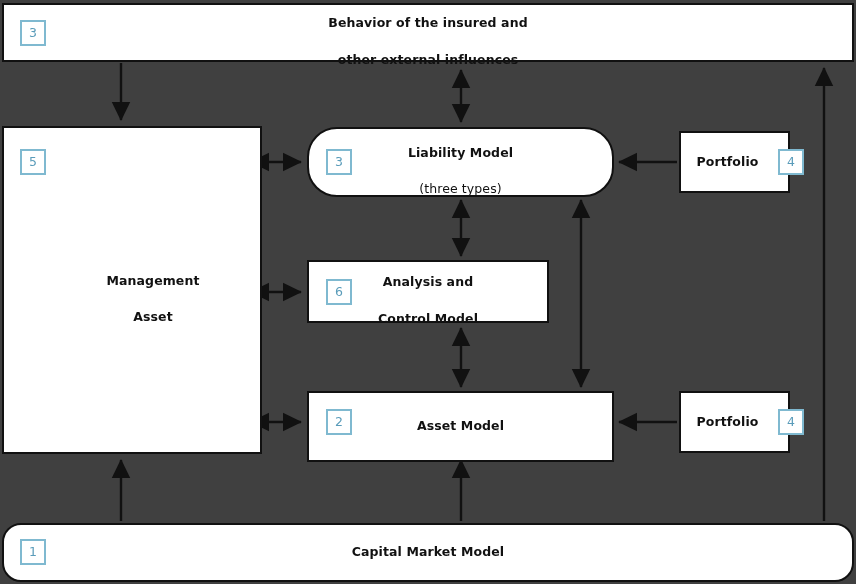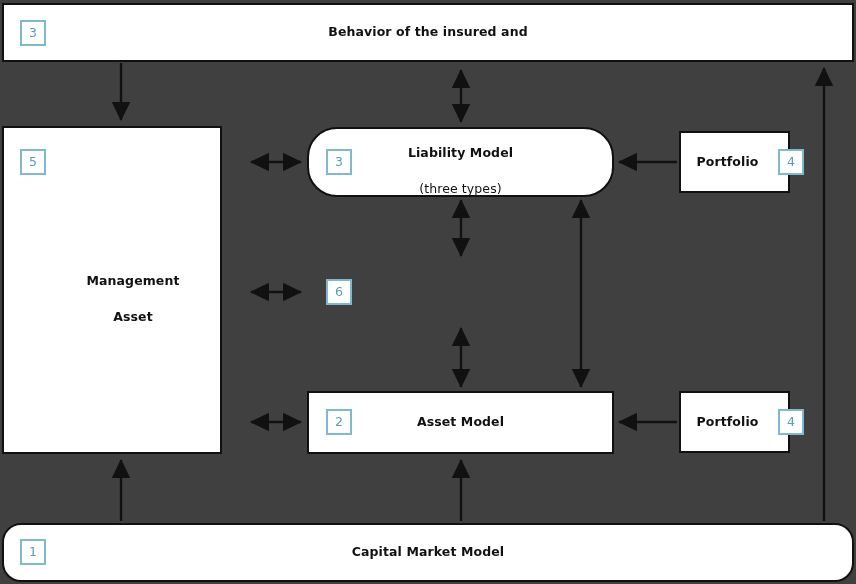--- a/index.html
+++ b/index.html
@@ -103,48 +103,55 @@
     <line x1="121" y1="521" x2="121" y2="460" stroke="#111111" stroke-width="2.4" marker-end="url(#ah)"></line>
 
     <line x1="461" y1="521" x2="461" y2="460" stroke="#111111" stroke-width="2.4" marker-end="url(#ah)"></line>
 
     <line x1="824" y1="521" x2="824" y2="68" stroke="#111111" stroke-width="2.4" marker-end="url(#ah)"></line>
   </svg>
 
   <div class="node" style="left:2px; top:3px; width:852px; height:59px;">
     <div class="node-label">
       <span>Behavior of the insured and</span><br>
+      <span>other external influences</span>
     </div>
   </div>
   <div class="badge" style="left:20px; top:20px;">3</div>
 
-  <div class="node" style="left:2px; top:126px; width:220px; height:328px;padding-left:42px;">
+  <div class="node" style="left:2px; top:126px; width:260px; height:328px;padding-left:42px;">
     <div class="node-label">
       <span>Management</span><br>
       <span>Asset</span>
     </div>
   </div>
   <div class="badge" style="left:20px; top:149px;">5</div>
 
   <div class="node" style="left:307px; top:127px; width:307px; height:70px;border-radius:30px;">
     <div class="node-label">
       <span>Liability Model</span><br>
       <span class="line2">(three types)</span>
     </div>
   </div>
   <div class="badge" style="left:326px; top:149px;">3</div>
 
   <div class="node" style="left:679px; top:131px; width:111px; height:62px;">
     <div class="node-label" style="margin-right:14px;">Portfolio</div>
   </div>
   <div class="badge" style="left:778px; top:149px;">4</div>
 
+  <div class="node" style="left:307px; top:260px; width:242px; height:63px;">
+    <div class="node-label">
+      <span>Analysis and</span><br>
+      <span>Control Model</span>
+    </div>
+  </div>
   <div class="badge" style="left:326px; top:279px;">6</div>
 
-  <div class="node" style="left:307px; top:391px; width:307px; height:63px;">
+  <div class="node" style="left:307px; top:391px; width:307px; height:71px;">
     <div class="node-label">Asset Model</div>
   </div>
   <div class="badge" style="left:326px; top:409px;">2</div>
 
   <div class="node" style="left:679px; top:391px; width:111px; height:62px;">
     <div class="node-label" style="margin-right:14px;">Portfolio</div>
   </div>
   <div class="badge" style="left:778px; top:409px;">4</div>
 
   <div class="node" style="left:2px; top:523px; width:852px; height:59px;border-radius:19px;">

